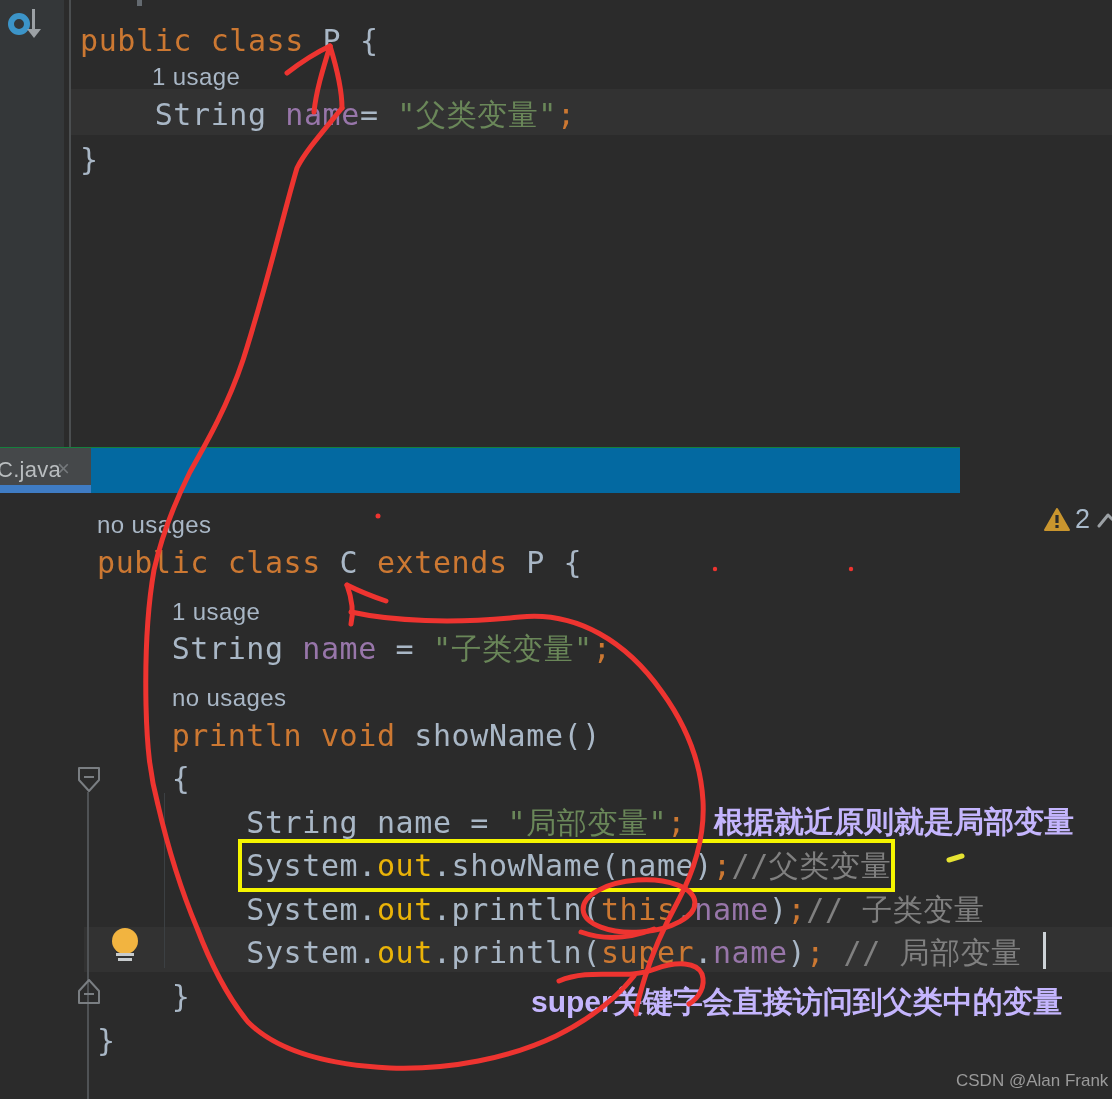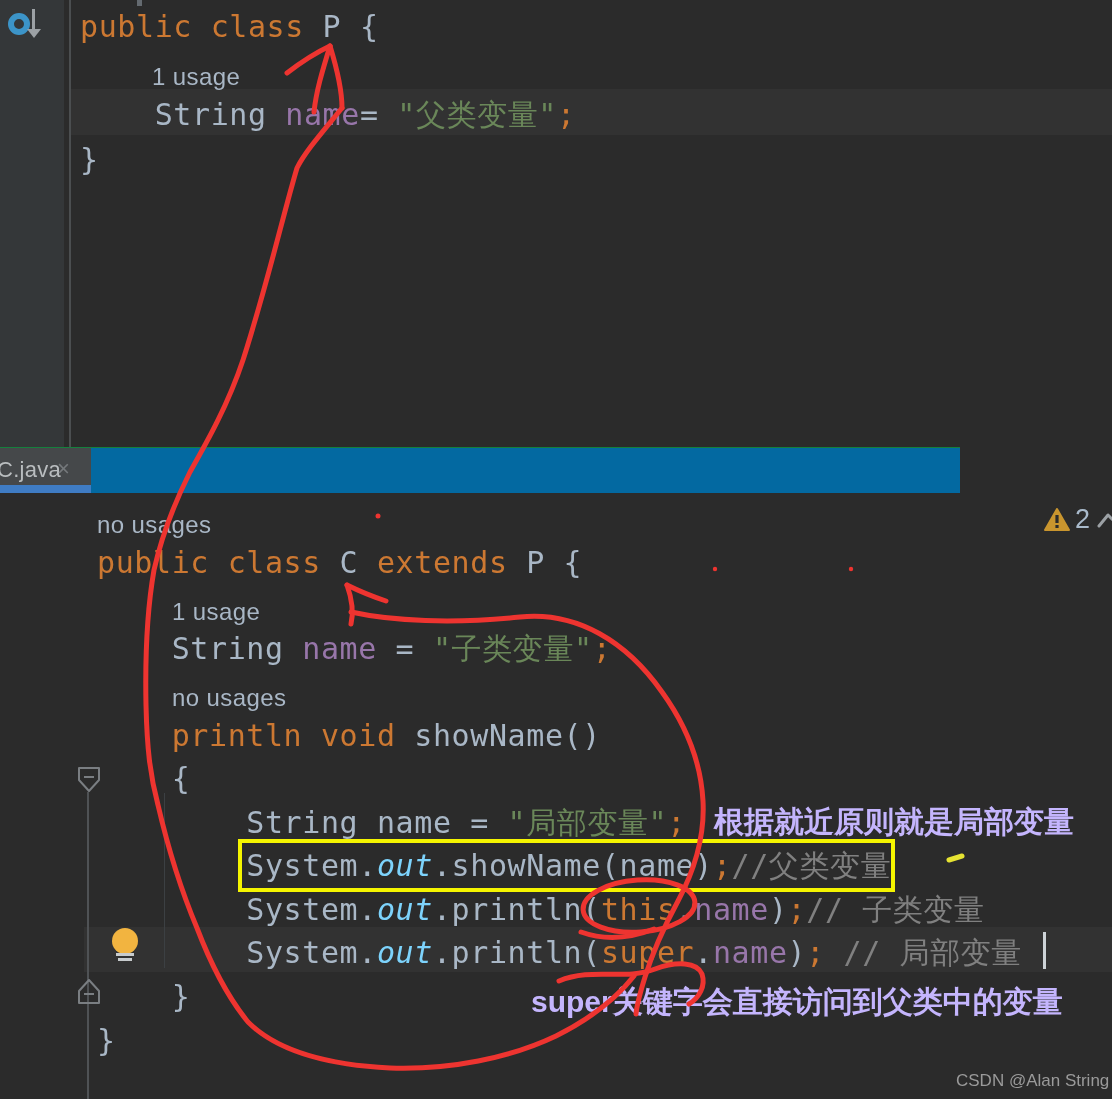--- a/index.html
+++ b/index.html
@@ -32,21 +32,21 @@
   
   .inspection{position:absolute;left:1044px;top:503px;height:32px;z-index:3}
   .warn-triangle{position:absolute;left:0;top:5px;width:26px;height:23px}
   .warn-count{position:absolute;left:31px;top:1px;font-size:27px;color:#a9bacb}
   .widget-caret{position:absolute;left:52px;top:5px}
   
   .code-line{position:absolute;white-space:pre;font-family:"DejaVu Sans Mono",monospace;
              font-size:30px;line-height:38px;letter-spacing:.6px;color:#a9b7c6;z-index:3}
   .code-line.hint{font-family:"Liberation Sans",sans-serif;font-size:24px;letter-spacing:.4px;color:#74797d}
   .tk-kw{color:#cc7832}.tk-str{color:#6a8759}.tk-fld{color:#9876aa}
-  .tk-out{color:#7dd3fc;font-style:italic}.tk-cmt{color:#808080}
+  .tk-out{color:#eab308;}.tk-cmt{color:#808080}
   .tk-semi{color:#cc7832}.tk-plain{color:#a9b7c6}
   
   .green-note{position:absolute;font-size:30px;font-weight:bold;color:#c4b5fd;white-space:pre;z-index:4}
   .note-1{left:714px;top:802px}
   .note-2{left:531px;top:982px}
   .watermark{position:absolute;left:956px;top:1071px;font-size:17px;color:#9a9a9a;z-index:4}
   .overlay{position:absolute;left:0;top:0;width:1112px;height:1099px;z-index:5;pointer-events:none}
 </style>
 </head>
 <body>
@@ -92,21 +92,21 @@
 </svg>
 <div class="indent-guide"></div>
 <div class="bulb">
   <div class="globe"></div>
   <div class="b1"></div>
   <div class="b2"></div>
 </div>
 <div class="caret"></div>
 
 <div id="top-code">
-    <div class="code-line" style="left: 80px; top: 8px;"><span class="tk-kw">public class </span><span class="tk-plain">P {</span></div>
+    <div class="code-line" style="left: 80px; top: 22px;"><span class="tk-kw">public class </span><span class="tk-plain">P {</span></div>
     <div class="code-line hint" style="left: 152px; top: 58px;"><span class="tk-plain">1 usage</span></div>
     <div class="code-line" style="left: 80px; top: 96px;"><span class="tk-plain">    String </span><span class="tk-fld">name</span><span class="tk-plain">= </span><span class="tk-str">"父类变量"</span><span class="tk-semi">;</span></div>
     <div class="code-line" style="left: 80px; top: 141px;"><span class="tk-plain">}</span></div>
   </div>
 <div id="bottom-code">
     <div class="code-line hint" style="left: 97px; top: 506px;"><span class="tk-plain">no usages</span></div>
     <div class="code-line" style="left: 97px; top: 544px;"><span class="tk-kw">public class </span><span class="tk-plain">C </span><span class="tk-kw">extends </span><span class="tk-plain">P {</span></div>
     <div class="code-line hint" style="left: 172px; top: 593px;"><span class="tk-plain">1 usage</span></div>
     <div class="code-line" style="left: 97px; top: 630px;"><span class="tk-plain">    String </span><span class="tk-fld">name</span><span class="tk-plain"> = </span><span class="tk-str">"子类变量"</span><span class="tk-semi">;</span></div>
     <div class="code-line hint" style="left: 172px; top: 679px;"><span class="tk-plain">no usages</span></div>
@@ -115,21 +115,21 @@
     <div class="code-line" style="left: 97px; top: 804px;"><span class="tk-plain">        String name = </span><span class="tk-str">"局部变量"</span><span class="tk-semi">;</span></div>
     <div class="code-line" style="left: 97px; top: 847px;"><span class="tk-plain">        System.</span><span class="tk-out">out</span><span class="tk-plain">.showName(name)</span><span class="tk-semi">;</span><span class="tk-cmt">//父类变量</span></div>
     <div class="code-line" style="left: 97px; top: 891px;"><span class="tk-plain">        System.</span><span class="tk-out">out</span><span class="tk-plain">.println(</span><span class="tk-kw">this</span><span class="tk-plain">.</span><span class="tk-fld">name</span><span class="tk-plain">)</span><span class="tk-semi">;</span><span class="tk-cmt">// 子类变量</span></div>
     <div class="code-line" style="left: 97px; top: 934px;"><span class="tk-plain">        System.</span><span class="tk-out">out</span><span class="tk-plain">.println(</span><span class="tk-kw">super</span><span class="tk-plain">.</span><span class="tk-fld">name</span><span class="tk-plain">)</span><span class="tk-semi">;</span><span class="tk-cmt"> // 局部变量</span></div>
     <div class="code-line" style="left: 97px; top: 978px;"><span class="tk-plain">    }</span></div>
     <div class="code-line" style="left: 97px; top: 1022px;"><span class="tk-plain">}</span></div>
   </div>
 
 <div class="green-note note-1">根据就近原则就是局部变量</div>
 <div class="green-note note-2">super关键字会直接访问到父类中的变量</div>
-<div class="watermark">CSDN @Alan String</div>
+<div class="watermark">CSDN @Alan Frank</div>
 
 <svg class="overlay" viewBox="0 0 1112 1099">
 
   <rect x="240" y="841" width="653" height="49" fill="none" stroke="#f5f500" stroke-width="4"></rect>
   <line x1="949" y1="860" x2="962" y2="856" stroke="#e6e332" stroke-width="5" stroke-linecap="round"></line>
   <g fill="none" stroke="#ee3430" stroke-width="5" stroke-linecap="round" stroke-linejoin="round">
 
     <path d="M287,73 C300,63 315,53 330,46"></path>
     <path d="M330,46 C322,72 316,92 314,112"></path>
     <path d="M330,46 C338,72 342,90 342,108"></path>

